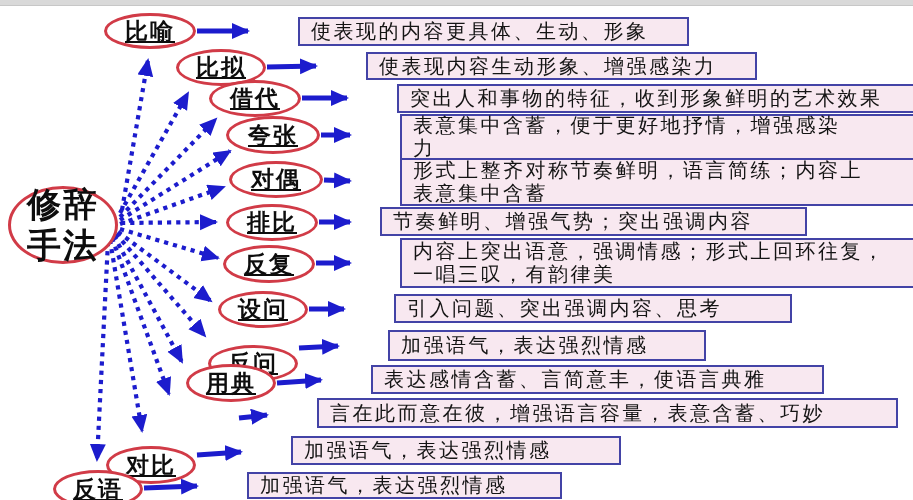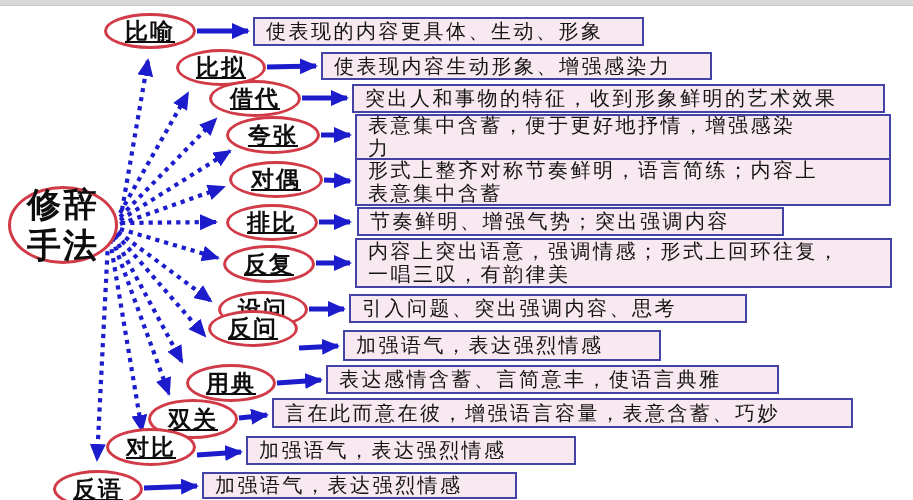--- a/index.html
+++ b/index.html
@@ -20,21 +20,21 @@
     position:absolute;box-sizing:border-box;background:#ffffff;
     border:3px solid #d13b47;border-radius:50%;
     display:flex;align-items:center;justify-content:center;text-align:center;
     z-index:3;
   }
   .center-oval .lbl{font-weight:bold;font-size:34px;line-height:1.2;letter-spacing:2px;white-space:pre-line;color:#0d0d0d;}
   .desc-box{
     position:absolute;box-sizing:border-box;background:#f8e8f0;
     border:2px solid #4343a6;
     display:flex;align-items:center;
-    padding:0 6px 0 11px;z-index:2;
+    padding:0 6px 0 11px;z-index:2;margin-left:45px;
   }
   .desc-box .txt{
     font-size:20px;line-height:23px;letter-spacing:2.5px;
     white-space:pre-line;color:#141414;font-weight:500;
   }
 </style>
 </head>
 <body>
 
 <div id="canvas">
@@ -118,61 +118,58 @@
     <span class="lbl">对偶</span>
   </div>
   <div class="desc-box" style="left:355px;top:158px;width:536px;height:48px;">
     <span class="txt">形式上整齐对称节奏鲜明，语言简练；内容上
 表意集中含蓄</span>
   </div>
 
   <div class="oval" style="left:226px;top:204px;width:92px;height:37px;">
     <span class="lbl">排比</span>
   </div>
-  <div class="desc-box" style="left:357px;top:207px;width:427px;height:29px;">
+  <div class="desc-box" style="left:335px;top:207px;width:427px;height:29px;">
     <span class="txt">节奏鲜明、增强气势；突出强调内容</span>
   </div>
 
   <div class="oval" style="left:223px;top:245px;width:92px;height:38px;">
     <span class="lbl">反复</span>
   </div>
   <div class="desc-box" style="left:355px;top:238px;width:537px;height:50px;">
     <span class="txt">内容上突出语意，强调情感；形式上回环往复，
 一唱三叹，有韵律美</span>
   </div>
 
   <div class="oval" style="left:218px;top:291px;width:90px;height:37px;align-items:flex-end;">
     <span class="lbl">设问</span>
   </div>
   <div class="desc-box" style="left:349px;top:294px;width:398px;height:29px;">
     <span class="txt">引入问题、突出强调内容、思考</span>
   </div>
 
-  <div class="oval" style="left:208px;top:310px;width:90px;height:37px;">
+  <div class="oval" style="left:208px;top:345px;width:90px;height:37px;">
     <span class="lbl">反问</span>
   </div>
   <div class="desc-box" style="left:343px;top:330px;width:318px;height:31px;">
     <span class="txt">加强语气，表达强烈情感</span>
   </div>
 
   <div class="oval" style="left:186px;top:364px;width:90px;height:38px;">
     <span class="lbl">用典</span>
   </div>
   <div class="desc-box" style="left:326px;top:365px;width:453px;height:29px;">
     <span class="txt">表达感情含蓄、言简意丰，使语言典雅</span>
   </div>
 
-  <div class="oval" style="left:148px;top:399px;width:90px;height:40px;">
-    <span class="lbl">双关</span>
-  </div>
   <div class="desc-box" style="left:272px;top:398px;width:581px;height:30px;">
     <span class="txt">言在此而意在彼，增强语言容量，表意含蓄、巧妙</span>
   </div>
 
-  <div class="oval" style="left:106px;top:428px;width:90px;height:38px;">
+  <div class="oval" style="left:106px;top:446px;width:90px;height:38px;">
     <span class="lbl">对比</span>
   </div>
   <div class="desc-box" style="left:246px;top:436px;width:330px;height:29px;">
     <span class="txt">加强语气，表达强烈情感</span>
   </div>
 
   <div class="oval" style="left:53px;top:470px;width:90px;height:38px;">
     <span class="lbl">反语</span>
   </div>
   <div class="desc-box" style="left:202px;top:472px;width:315px;height:27px;">

